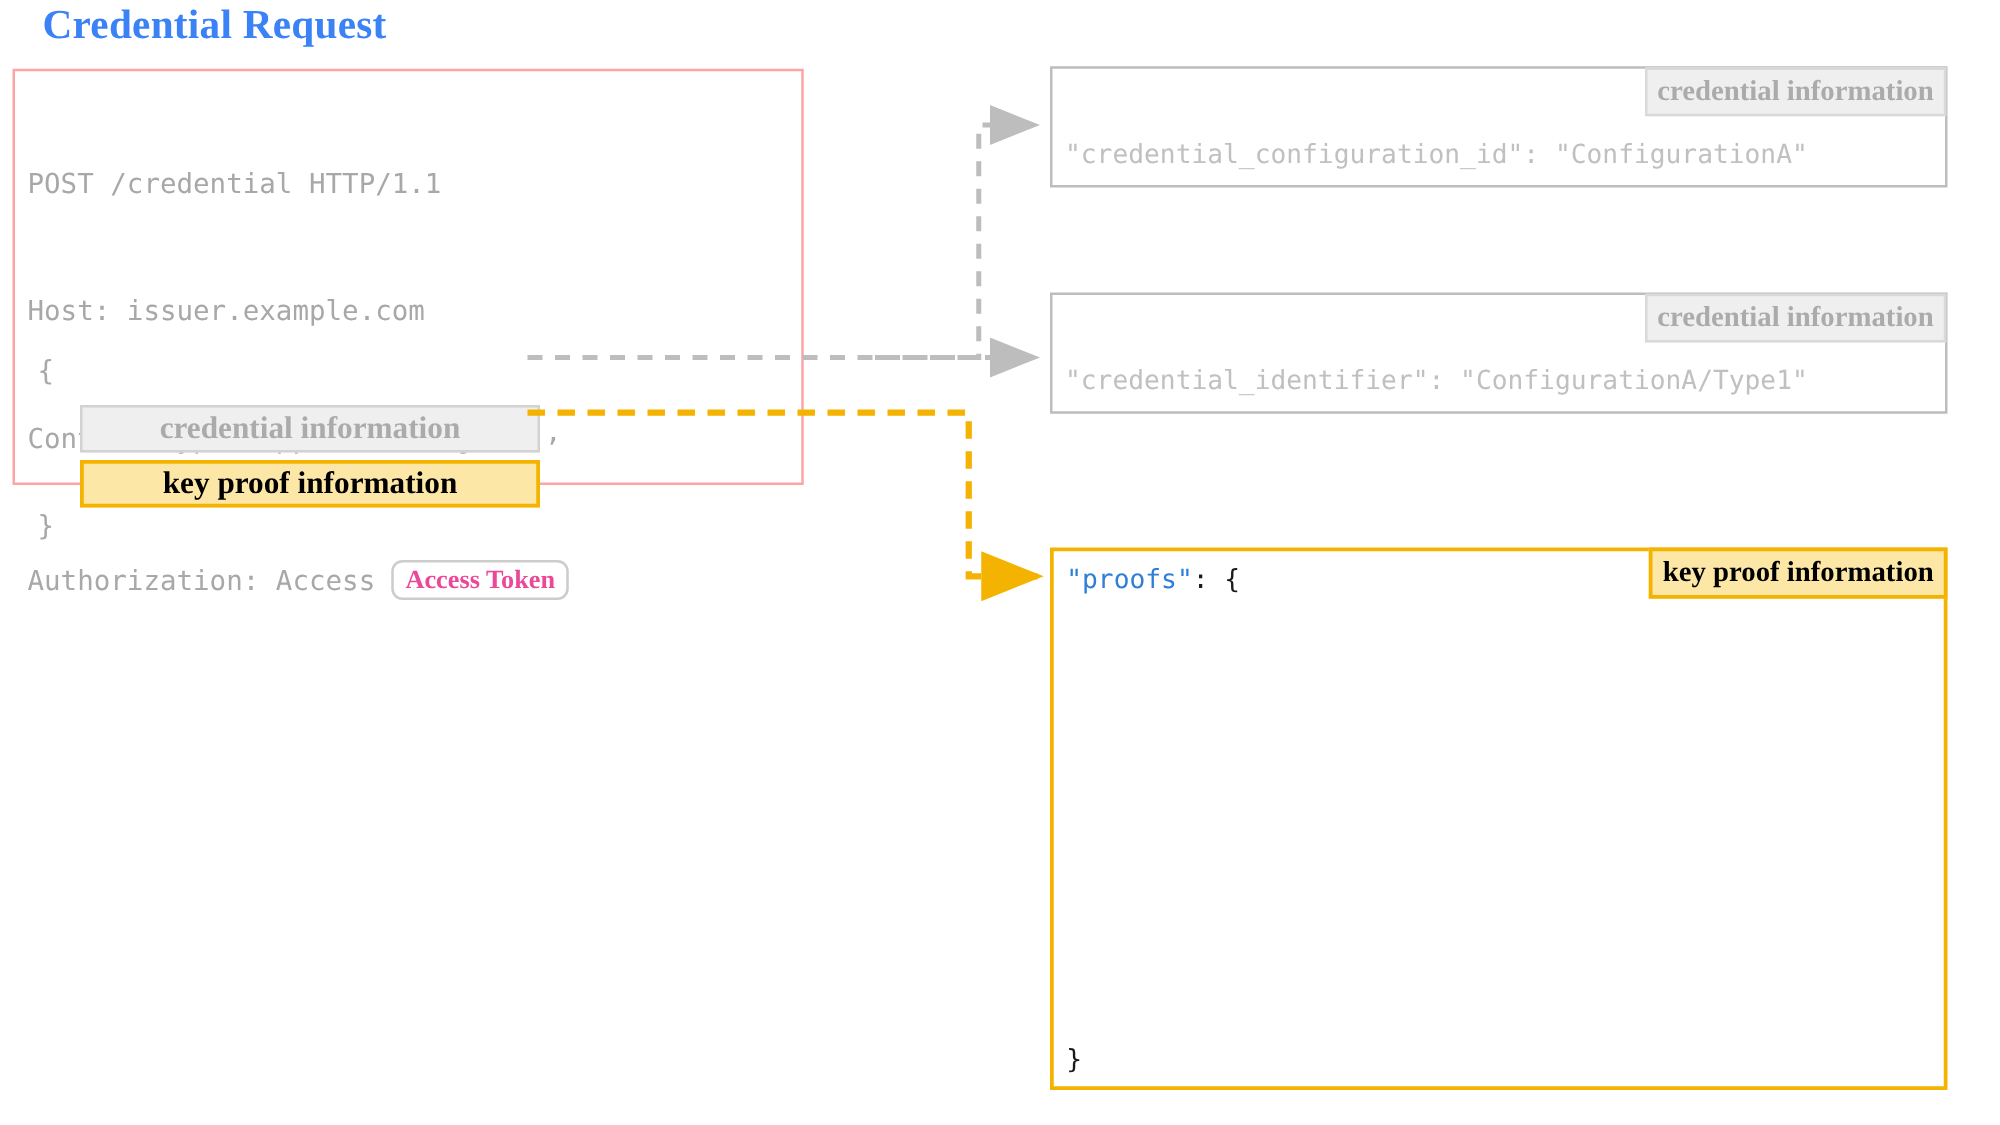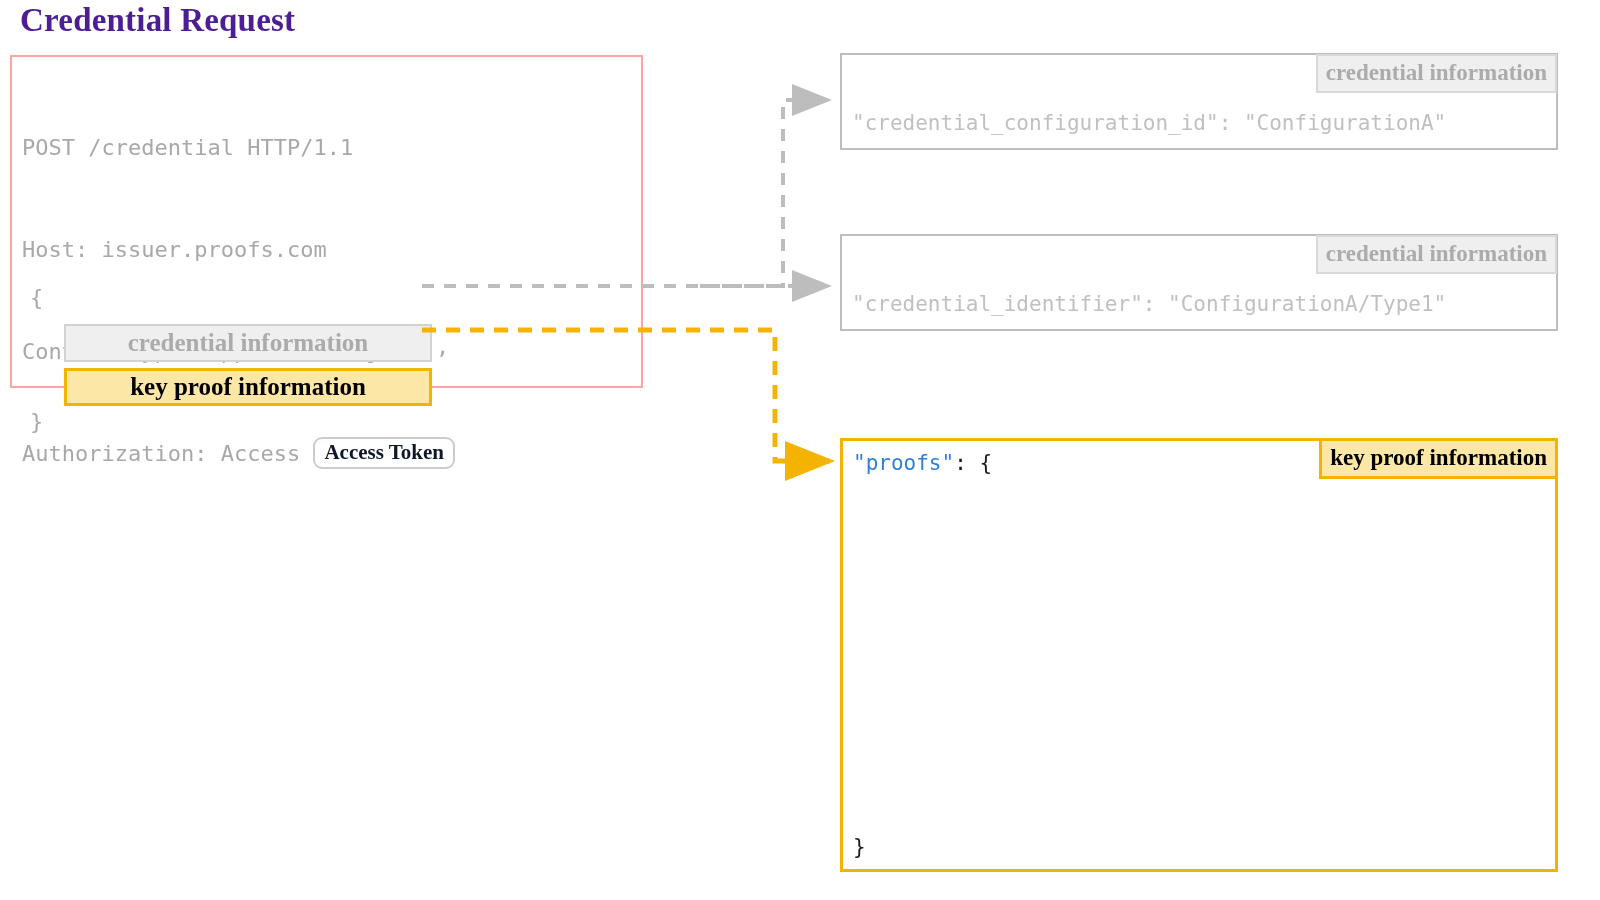--- a/index.html
+++ b/index.html
@@ -12,26 +12,26 @@
     width: 1600px;
     height: 900px;
     background: #ffffff;
     overflow: hidden;
     font-family: "Liberation Sans", sans-serif;
   }
 
   
   .page-title {
     position: absolute;
-    left: 20px;
+    left: 34px;
     top: 2px;
     font-family: "Liberation Serif", serif;
     font-weight: bold;
     font-size: 33px;
-    color: #4c1d95;
+    color: #3b82f6;
     letter-spacing: 0.2px;
     white-space: nowrap;
   }
 
   
   .request-panel {
     position: absolute;
     left: 10px;
     top: 55px;
     width: 633px;
@@ -53,24 +53,25 @@
   .req-line { white-space: pre; }
 
   .token-chip {
     display: inline-block;
     border: 2px solid #cccccc;
     border-radius: 9px;
     padding: 0px 9px 2px 9px;
     font-family: "Liberation Serif", serif;
     font-weight: bold;
     font-size: 21px;
-    color: #0f172a;
+    color: #ec4899;
     line-height: 26px;
     vertical-align: 2px;
     background: #ffffff;
+    margin-top: 11px;
   }
 
   
   .tagbox {
     position: absolute;
     box-sizing: border-box;
     font-family: "Liberation Serif", serif;
     font-weight: bold;
     display: flex;
     align-items: center;
@@ -185,21 +186,21 @@
 <body>
 
 <div id="canvas">
 
   <div class="page-title">Credential Request</div>
 
   <div class="request-panel">
 
     <div class="req-code">
       <div class="req-line">POST /credential HTTP/1.1</div>
-      <div class="req-line">Host: issuer.proofs.com</div>
+      <div class="req-line">Host: issuer.example.com</div>
       <div class="req-line">Content-Type: application/json</div>
       <div class="req-line"><span>Authorization: Access </span><span class="token-chip">Access Token</span></div>
     </div>
 
     <div class="brace-open">{</div>
 
     <div class="tagbox gray">credential information</div>
     <div class="comma-after">,</div>
 
     <div class="tagbox yellow">key proof information</div>

